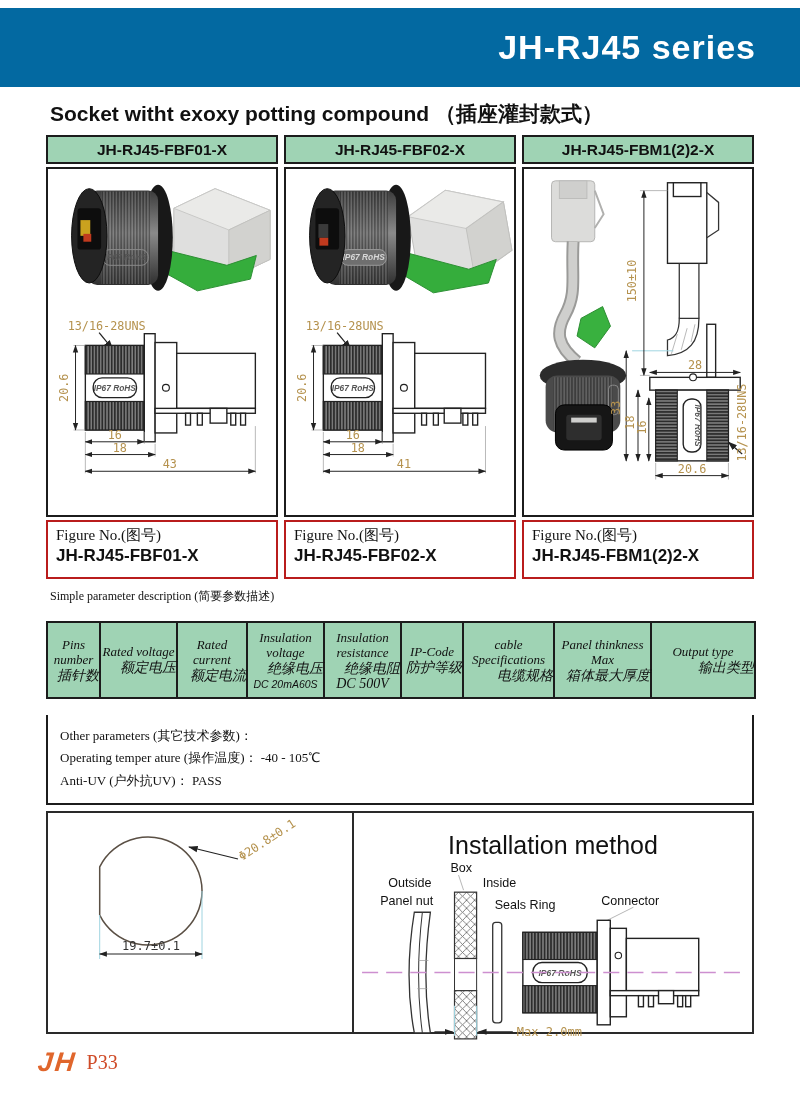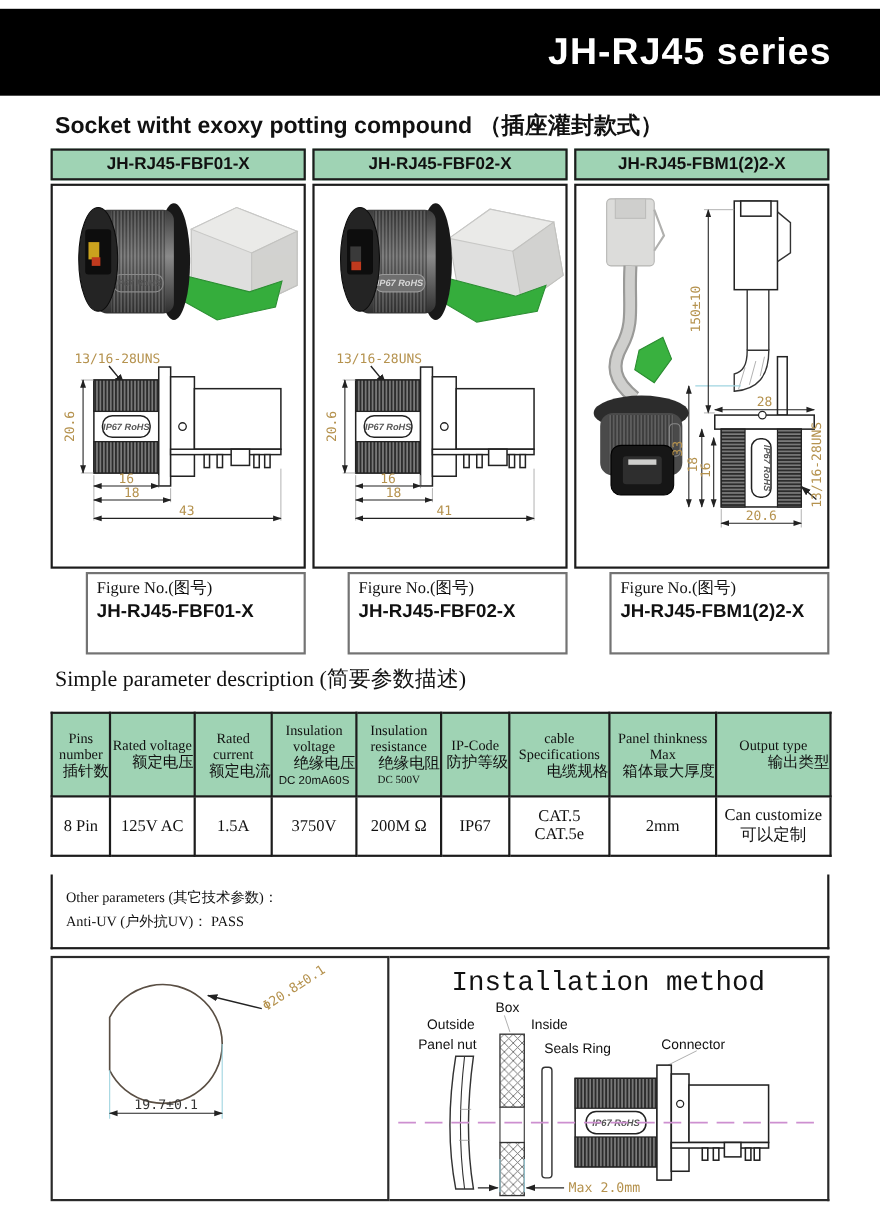--- a/index.html
+++ b/index.html
@@ -1,48 +1,48 @@
 <!DOCTYPE html>
 <html><head>
 <meta charset="utf-8">
 <style>
   html,body{margin:0;padding:0;background:#fff;}
   body{width:800px;height:1103px;overflow:hidden;font-family:"Liberation Serif",serif;color:#111;position:relative;}
 
-  .banner{margin-top:8px;height:79px;background:#000000;display:flex;align-items:center;justify-content:flex-end;padding-right:44px;box-sizing:border-box;}
+  .banner{margin-top:8px;height:79px;background:#0369a1;display:flex;align-items:center;justify-content:flex-end;padding-right:44px;box-sizing:border-box;}
   .banner-title{color:#fff;font-family:"Liberation Sans",sans-serif;font-weight:bold;font-size:34px;letter-spacing:1px;}
 
   .section-title{margin:13px 0 7px 50px;font-family:"Liberation Sans",sans-serif;font-weight:bold;font-size:21px;}
 
   .columns{margin:0 46px;display:flex;gap:6px;}
   .column{flex:1;min-width:0;}
   .product-header{border:2px solid #1c1c1c;background:#9fd3b4;height:25px;display:flex;align-items:center;justify-content:center;font-family:"Liberation Sans",sans-serif;font-weight:600;font-size:15.5px;}
   .product-box{border:2px solid #1c1c1c;margin-top:3px;height:346px;background:#fff;overflow:hidden;}
-  .figure-box{border:2px solid #737373;margin-top:3px;height:52px;padding:3px 0 16px 8px;box-sizing:content-box;margin-left:32px;}
+  .figure-box{border:2px solid #b91c1c;margin-top:3px;height:52px;padding:3px 0 0 8px;box-sizing:content-box;}
   .figure-label{font-size:15px;line-height:20px;}
   .figure-no{font-family:"Liberation Sans",sans-serif;font-weight:bold;font-size:17px;line-height:22px;}
 
-  .param-title{margin:9px 0 3px 50px;font-size:20px;}
-
-  table.param-table{margin:16px 46px;width:708px;border-collapse:collapse;table-layout:fixed;}
+  .param-title{margin:9px 0 3px 50px;font-size:12px;}
+
+  table.param-table{margin:16px 46px;width:708px;border-collapse:collapse;table-layout:fixed;font-style:italic;}
   table.param-table th{background:#9fd3b4;border:2px solid #1c1c1c;height:72px;padding:1px 0;font-weight:normal;vertical-align:middle;}
   table.param-table td{border:2px solid #1c1c1c;height:50px;text-align:center;font-size:15px;white-space:pre-line;vertical-align:middle;}
   .th-en{display:block;font-size:13px;line-height:15px;}
   .th-zh{display:block;font-size:14px;line-height:17px;text-align:right;}
-  .th-sub{display:block;font-size:10px;line-height:14px;}
+  .th-sub{display:block;font-size:14px;line-height:14px;}
   th.sub-small .th-sub{font-family:"Liberation Sans",sans-serif;font-size:10.5px;}
 
   .other-box{margin:0 46px;border:2px solid #1c1c1c;border-top:none;padding:7px 12px 9px;}
   .other-box p{margin:4.5px 0;font-size:13px;}
 
   .bottom{margin:6px 46px 0;display:flex;}
   .panel-cutout-box{width:304px;border:2.5px solid #2a2a2a;height:219px;box-sizing:content-box;}
   .installation-box{flex:1;border:2.5px solid #2a2a2a;border-left:none;height:219px;box-sizing:content-box;}
   .panel-title{margin:18px 0 0 28px;font-family:"Liberation Sans",sans-serif;font-weight:bold;font-size:21px;}
-  .install-title{margin-top:8px;text-align:center;font-family:Liberation Mono, monospace;font-size:25px;}
+  .install-title{margin-top:18px;text-align:center;font-family:Liberation Sans, sans-serif;font-size:25px;}
 
   .footer{margin:13px 38px 0;display:flex;align-items:center;gap:10px;}
   .footer-logo{font-family:"Liberation Sans",sans-serif;font-style:italic;font-weight:900;font-size:27px;color:#e0662c;transform:skewX(-6deg);letter-spacing:2px;}
   .footer-page{font-size:20px;color:#cf4b28;}
 
   svg{display:block;}
   .dim{font-family:"DejaVu Sans Mono",monospace;font-size:12px;fill:#b5924e;}
   .dimk{font-family:"DejaVu Sans Mono",monospace;font-size:12px;fill:#333;}
   .lbl{font-family:"Liberation Sans",sans-serif;font-size:12.5px;fill:#111;}
   .badge{font-family:"Liberation Sans",sans-serif;font-style:italic;font-weight:bold;font-size:8.5px;fill:#555;text-anchor:middle;}
@@ -319,38 +319,26 @@
         </th>
     <th>
           <span class="th-en">Panel thinkness Max</span>
           <span class="th-zh">箱体最大厚度</span>
         </th>
     <th>
           <span class="th-en">Output type</span>
           <span class="th-zh">输出类型</span>
         </th>
   </tr>
-  <tr>
-    <td>8 Pin</td>
-    <td>125V AC</td>
-    <td>1.5A</td>
-    <td>3750V</td>
-    <td>200M Ω</td>
-    <td>IP67</td>
-    <td>CAT.5
-CAT.5e</td>
-    <td>2mm</td>
-    <td>Can customize
-可以定制</td>
-  </tr>
 </tbody>
   </table>
 
 <div class="other-box">
   <p>Other parameters (其它技术参数)：</p>
+  <p>Operating temper ature (操作温度)：  -40 - 105℃</p>
   <p>Anti-UV (户外抗UV)：  PASS</p>
 </div>
 
 <div class="bottom">
   <div class="panel-cutout-box">
     <svg width="100%" viewBox="0 0 304 170">
       <path d="M51.7,29.9 A54,54 0 1 1 51.7,78.1 Z" transform="translate(0,24)" fill="none" stroke="#5a4f44" stroke-width="1.5"></path>
       <line x1="51.7" y1="102" x2="51.7" y2="146" stroke="#9fd4e0" stroke-width="1"></line>
       <line x1="154" y1="78" x2="154" y2="146" stroke="#9fd4e0" stroke-width="1"></line>
       <line class="dimline" x1="51.7" y1="141" x2="154" y2="141" marker-start="url(#arw)" marker-end="url(#arw)"></line>

